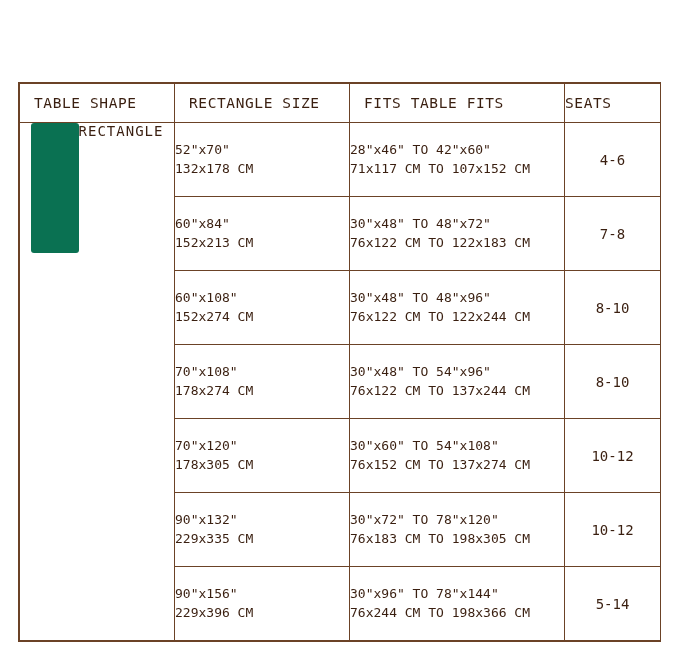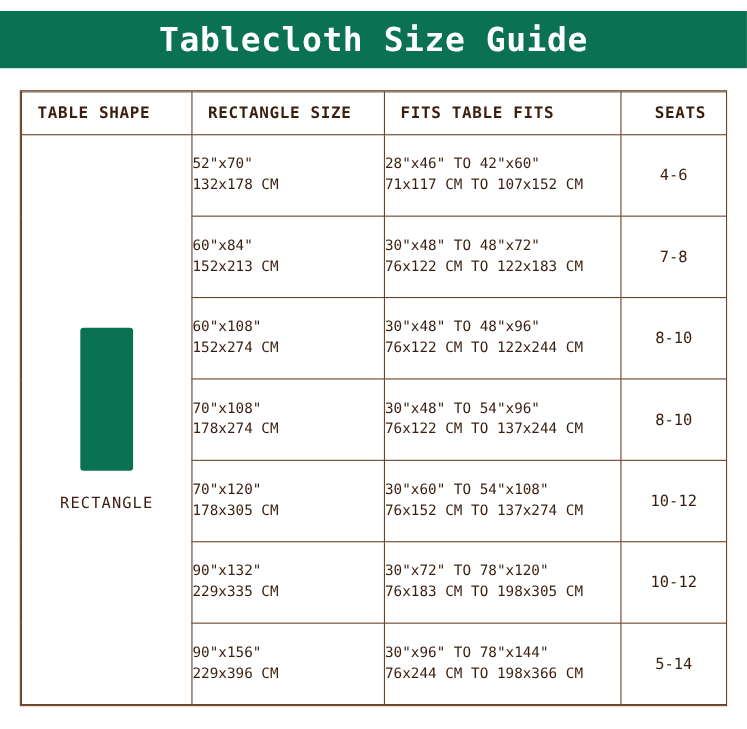--- a/index.html
+++ b/index.html
@@ -65,39 +65,39 @@
   table.size-table td {
     border: 1px solid #6b4226;
     padding: 0;
     font-family: "DejaVu Sans Mono", monospace;
     color: #3a1f10;
     vertical-align: middle;
   }
   table.size-table thead th {
     height: 38px;
     font-size: 14.5px;
-    font-weight: bold;
+    font-weight: normal;
     letter-spacing: 0.6px;
     text-align: left;
     padding-left: 14px;
     white-space: nowrap;
   }
   table.size-table thead th.center {
-    text-align: center;
-    padding-left: 12px;
+    text-align: left;
+    padding-left: 0;
   }
   td.shape-cell {
     text-align: center;
     position: relative;
     border-right: 1px solid #6b4226;
   }
   .shape-inner {
     display: flex;
-    flex-direction: column;
-    align-items: center;
+    flex-direction: row;
+    align-items: flex-start;
     justify-content: center;
     height: 100%;
   }
   .shape-swatch {
     width: 48px;
     height: 130px;
     background: #0a7152;
     border-radius: 3px;
     margin-bottom: 22px;
   }
@@ -120,23 +120,20 @@
     display: block;
     white-space: nowrap;
   }
   .row-h { height: 70px; }
 </style>
 </head>
 <body>
 
 <div class="page">
 
-  <div class="title-bar">
-    <div class="title-text">Tablecloth Size Guide</div>
-  </div>
 
   <div class="table-wrap">
     <table class="size-table">
       <colgroup>
         <col class="c1">
           <col class="c2">
           <col class="c3">
           <col class="c4">
       </colgroup>
       <thead>

